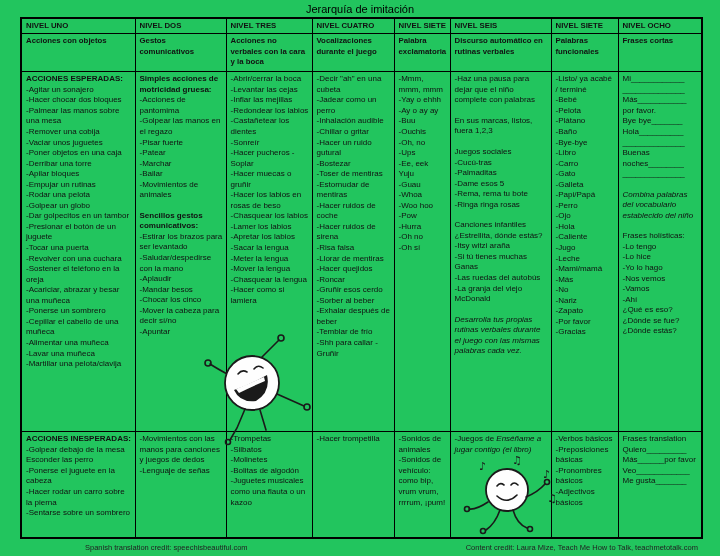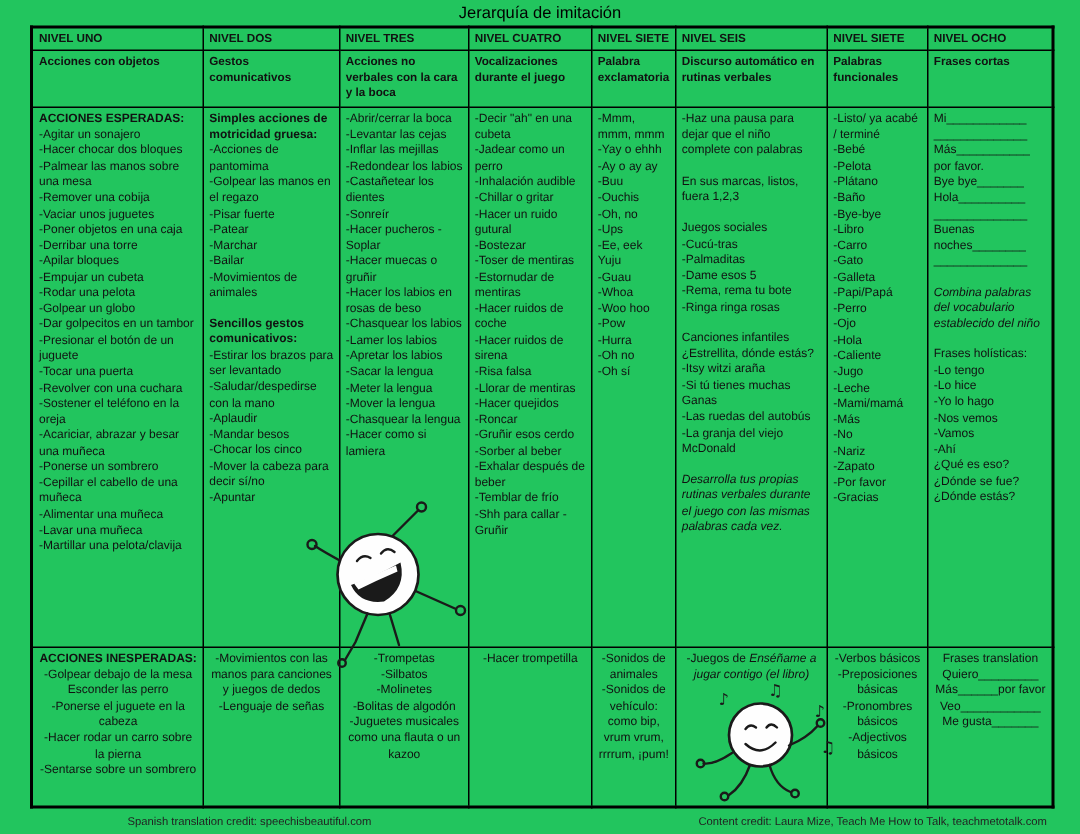--- a/index.html
+++ b/index.html
@@ -15,21 +15,21 @@
     margin-left:20px; width:681px; border:2px solid #000000;
   }
   .hier th, .hier td {
     border:1px solid #000; vertical-align:top; text-align:left;
     padding:2px 3px 2px 4px; font-size:8px; line-height:1.32;
     font-weight:normal; overflow:hidden; word-wrap:break-word;
   }
   .hier tr.r-level th { font-weight:bold; height:15px; font-size:7.8px; }
   .hier tr.r-cat  th { font-weight:bold; height:38px; font-size:7.8px; }
   .hier tr.r-main td { height:360px; }
-  .hier tr.r-bottom td { height:106px;text-align:center; }
+  .hier tr.r-bottom td { height:106px; }
   .blk { margin:0; }
   .blk.h { font-weight:bold; }
   .blk.u { }
   .blk.it { font-style:italic; }
   .blk .em { font-style:italic; }
   .gap { height:10px; }
   .footer {
     display:flex; justify-content:space-between;
     font-size:7.5px; color:#222; padding:4px 22px 0 85px;
   }
@@ -81,21 +81,21 @@
       <td>
             <div class="blk h">ACCIONES ESPERADAS:</div>
             <div class="blk">-Agitar un sonajero</div>
             <div class="blk">-Hacer chocar dos bloques</div>
             <div class="blk">-Palmear las manos sobre una mesa</div>
             <div class="blk">-Remover una cobija</div>
             <div class="blk">-Vaciar unos juguetes</div>
             <div class="blk">-Poner objetos en una caja</div>
             <div class="blk">-Derribar una torre</div>
             <div class="blk">-Apilar bloques</div>
-            <div class="blk">-Empujar un cubeta</div>
+            <div class="blk">-Empujar un rutinas</div>
             <div class="blk">-Rodar una pelota</div>
             <div class="blk">-Golpear un globo</div>
             <div class="blk">-Dar golpecitos en un tambor</div>
             <div class="blk">-Presionar el botón de un juguete</div>
             <div class="blk">-Tocar una puerta</div>
             <div class="blk">-Revolver con una cuchara</div>
             <div class="blk">-Sostener el teléfono en la oreja</div>
             <div class="blk">-Acariciar, abrazar y besar una muñeca</div>
             <div class="blk">-Ponerse un sombrero</div>
             <div class="blk">-Cepillar el cabello de una muñeca</div>

